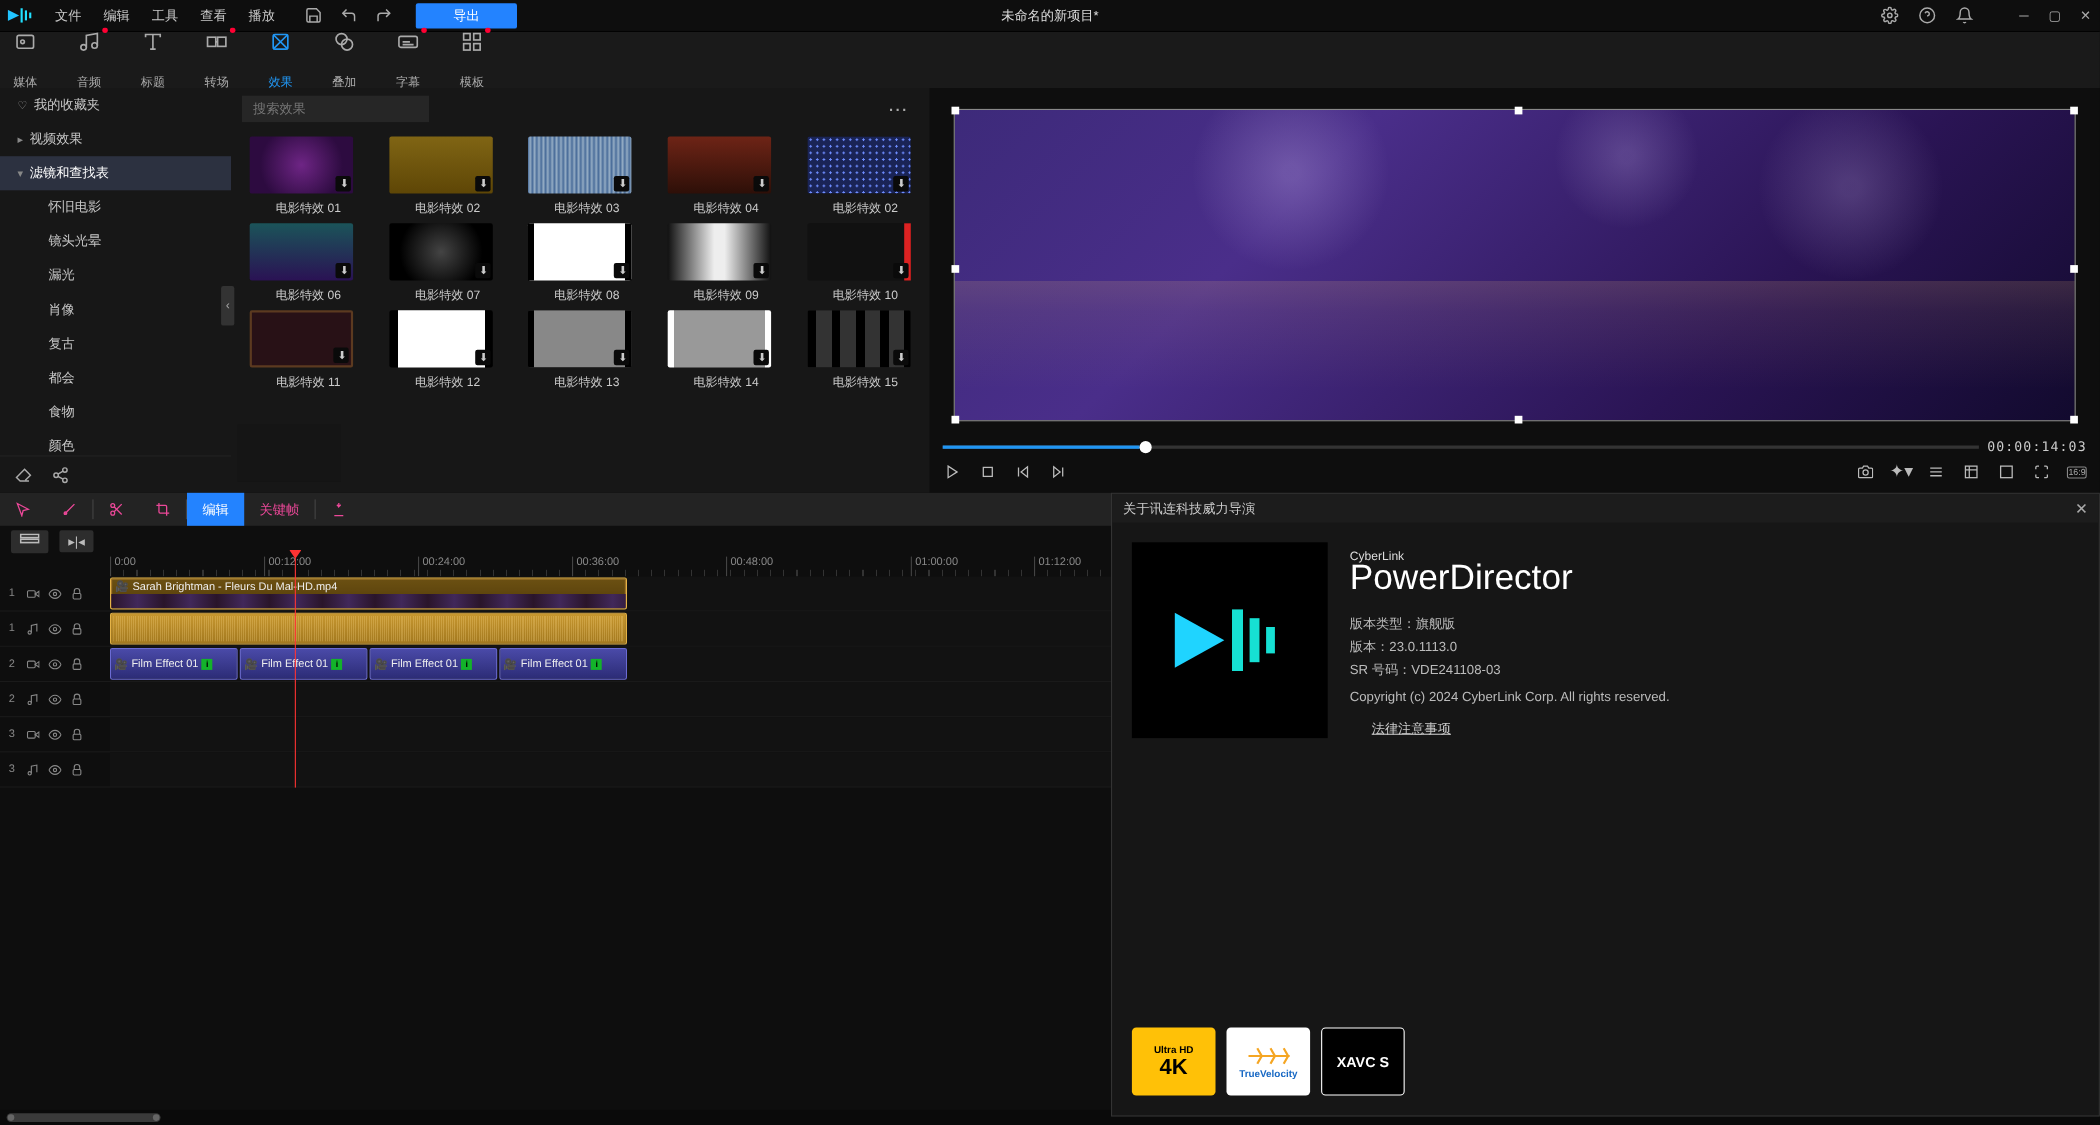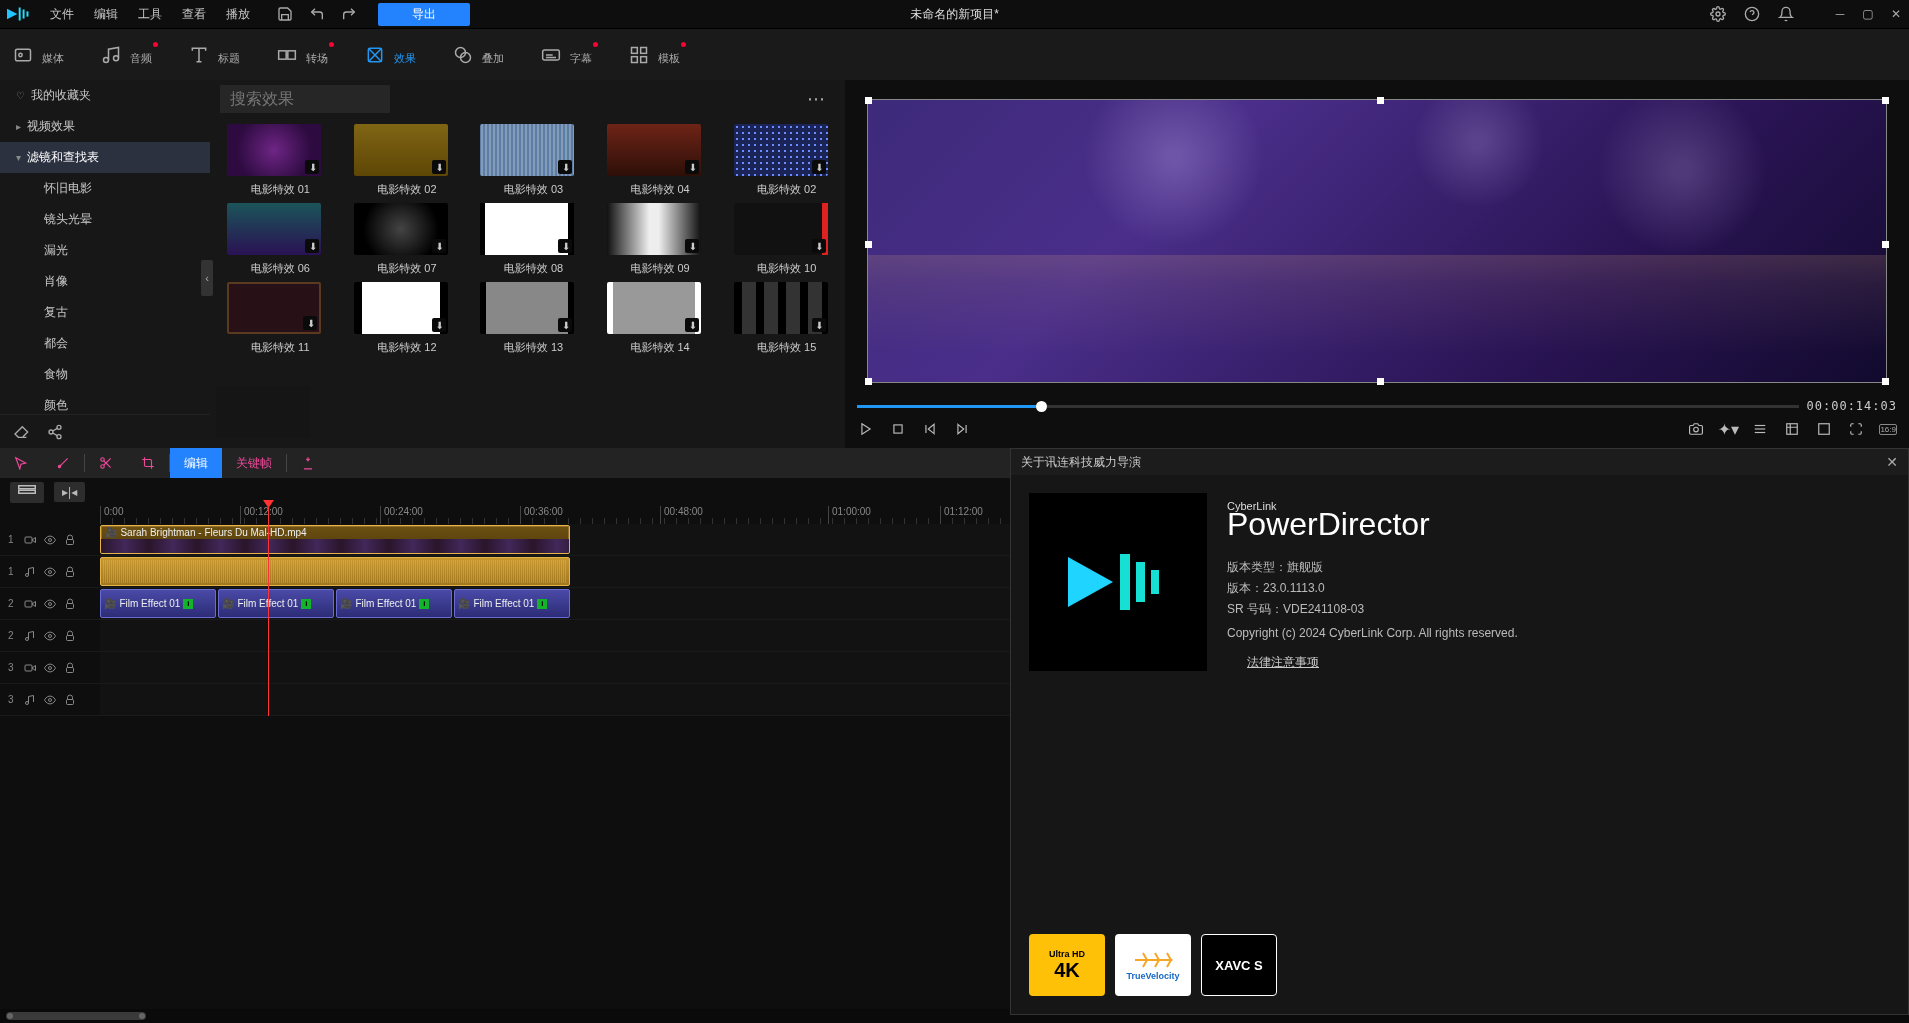--- a/index.html
+++ b/index.html
@@ -14,40 +14,40 @@
 .menubar-icons { display:flex; gap:14px; margin-left:18px; align-items:center; }
 .icon-btn { width:18px; height:18px; display:flex; align-items:center; justify-content:center; color:#aaa; }
 .export-btn { background:#2383ff; color:#fff; padding:3px 34px; border-radius:2px; margin-left:20px; font-size:12px; }
 .project-title { position:absolute; left:50%; transform:translateX(-50%); font-size:12px; color:#ddd; }
 .menubar-right { position:absolute; right:6px; display:flex; gap:16px; align-items:center; }
 .win-controls { display:flex; gap:14px; margin-left:22px; }
 .win-btn { width:14px; height:14px; color:#aaa; display:flex; align-items:center; justify-content:center; }
 
 
 .module-tabs { height:52px; background:#1a1a1a; border-top:1px solid #000; display:flex; align-items:center; padding:0 12px; gap:36px; }
-.mod-tab { display:flex; flex-direction:row; align-items:flex-end; gap:8px; font-size:11px; color:#aaa; position:relative; cursor:pointer; }
+.mod-tab { display:flex; flex-direction:column; align-items:flex-end; gap:18px; font-size:11px; color:#aaa; position:relative; cursor:pointer; }
 .mod-tab.active { color:#2196f3; }
 .mod-tab .micon { width:22px; height:22px; display:flex; align-items:center; justify-content:center; }
 .mod-tab .dot { position:absolute; top:-2px; right:-6px; width:5px; height:5px; background:#f03; border-radius:50%; }
 
 
 .upper { height:368px; display:flex; background:#0e0e0e; }
 .effects-room { width:845px; display:flex; background:#171717; }
 .sidebar { width:210px; display:flex; flex-direction:column; font-size:12px; }
 .side-top { flex:1; overflow:auto; }
 .side-item { padding:7px 12px 7px 24px; display:flex; align-items:center; gap:6px; cursor:pointer; }
 .side-item.ind-0 { padding-left:16px; }
 .side-item.ind-2 { padding-left:44px; }
 .side-item.active { background:#2c3140; color:#fff; }
 .side-bullet { color:#888; font-size:10px; }
 .side-bottom { height:34px; display:flex; gap:16px; padding:0 12px; align-items:center; border-top:1px solid #222; }
 
 .effect-main { flex:1; display:flex; flex-direction:column; position:relative; }
 .effect-header { height:38px; display:flex; align-items:center; padding:0 10px; gap:10px; }
-.search-box { background:#262626; border:none; outline:none; color:#bbb; font-size:16px; padding:5px 10px; width:170px; }
+.search-box { background:#262626; border:none; outline:none; color:#bbb; font-size:12px; padding:5px 10px; width:170px; }
 .more-dots { color:#aaa; font-size:18px; margin-left:auto; padding-right:10px; }
 .collapse-handle { position:absolute; left:-9px; top:180px; width:12px; height:36px; background:#333; display:flex; align-items:center; justify-content:center; color:#aaa; font-size:11px; border-radius:2px; cursor:pointer; }
 .effect-grid { flex:1; overflow:auto; padding:6px 6px 0 6px; display:grid; grid-template-columns:repeat(5,1fr); gap:6px 10px; align-content:start; }
 .effect-item { display:flex; flex-direction:column; align-items:center; gap:6px; }
 .thumb { width:94px; height:52px; border-radius:2px; position:relative; background:#222; background-size:cover; }
 .thumb::after { content:""; position:absolute; right:2px; bottom:2px; width:14px; height:14px; background:#0a0a0a; border-radius:2px; }
 .thumb .dl { position:absolute; right:4px; bottom:3px; font-size:10px; color:#ccc; z-index:2; }
 .elabel { font-size:11px; color:#ccc;padding-left:12px; }
 
 .t01{background:radial-gradient(circle at 50% 50%,#6e2585,#2d0b40 70%);}

